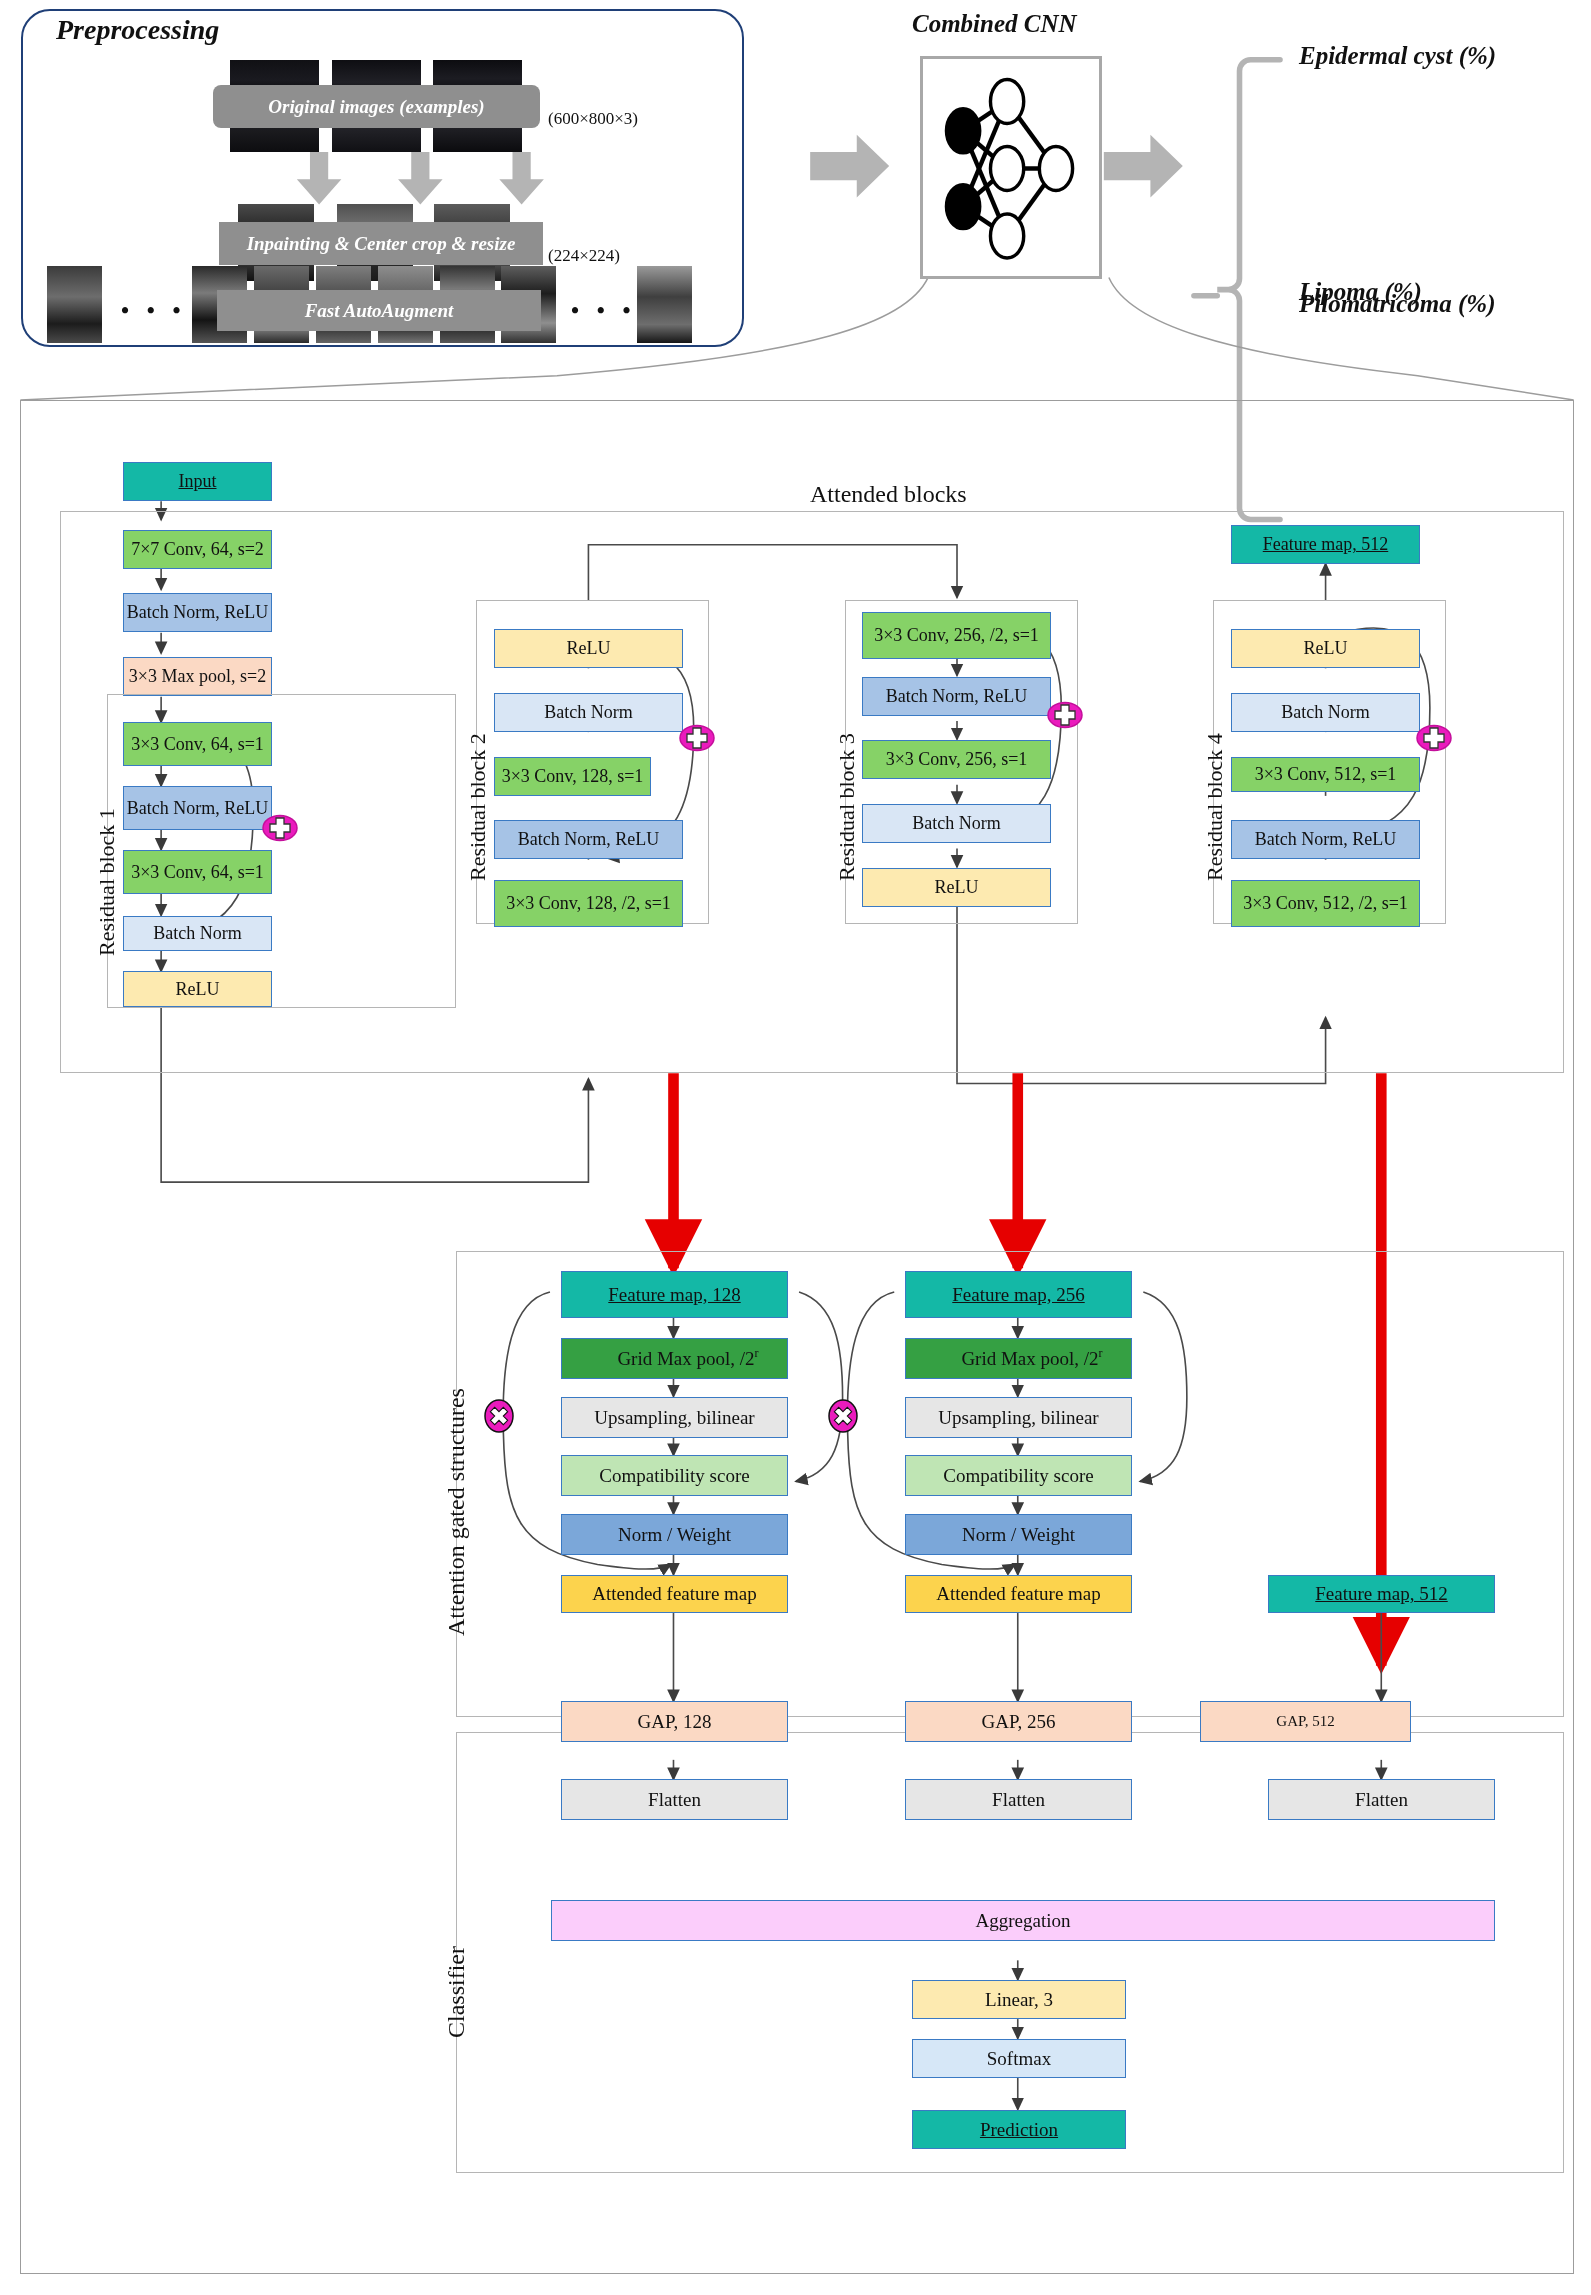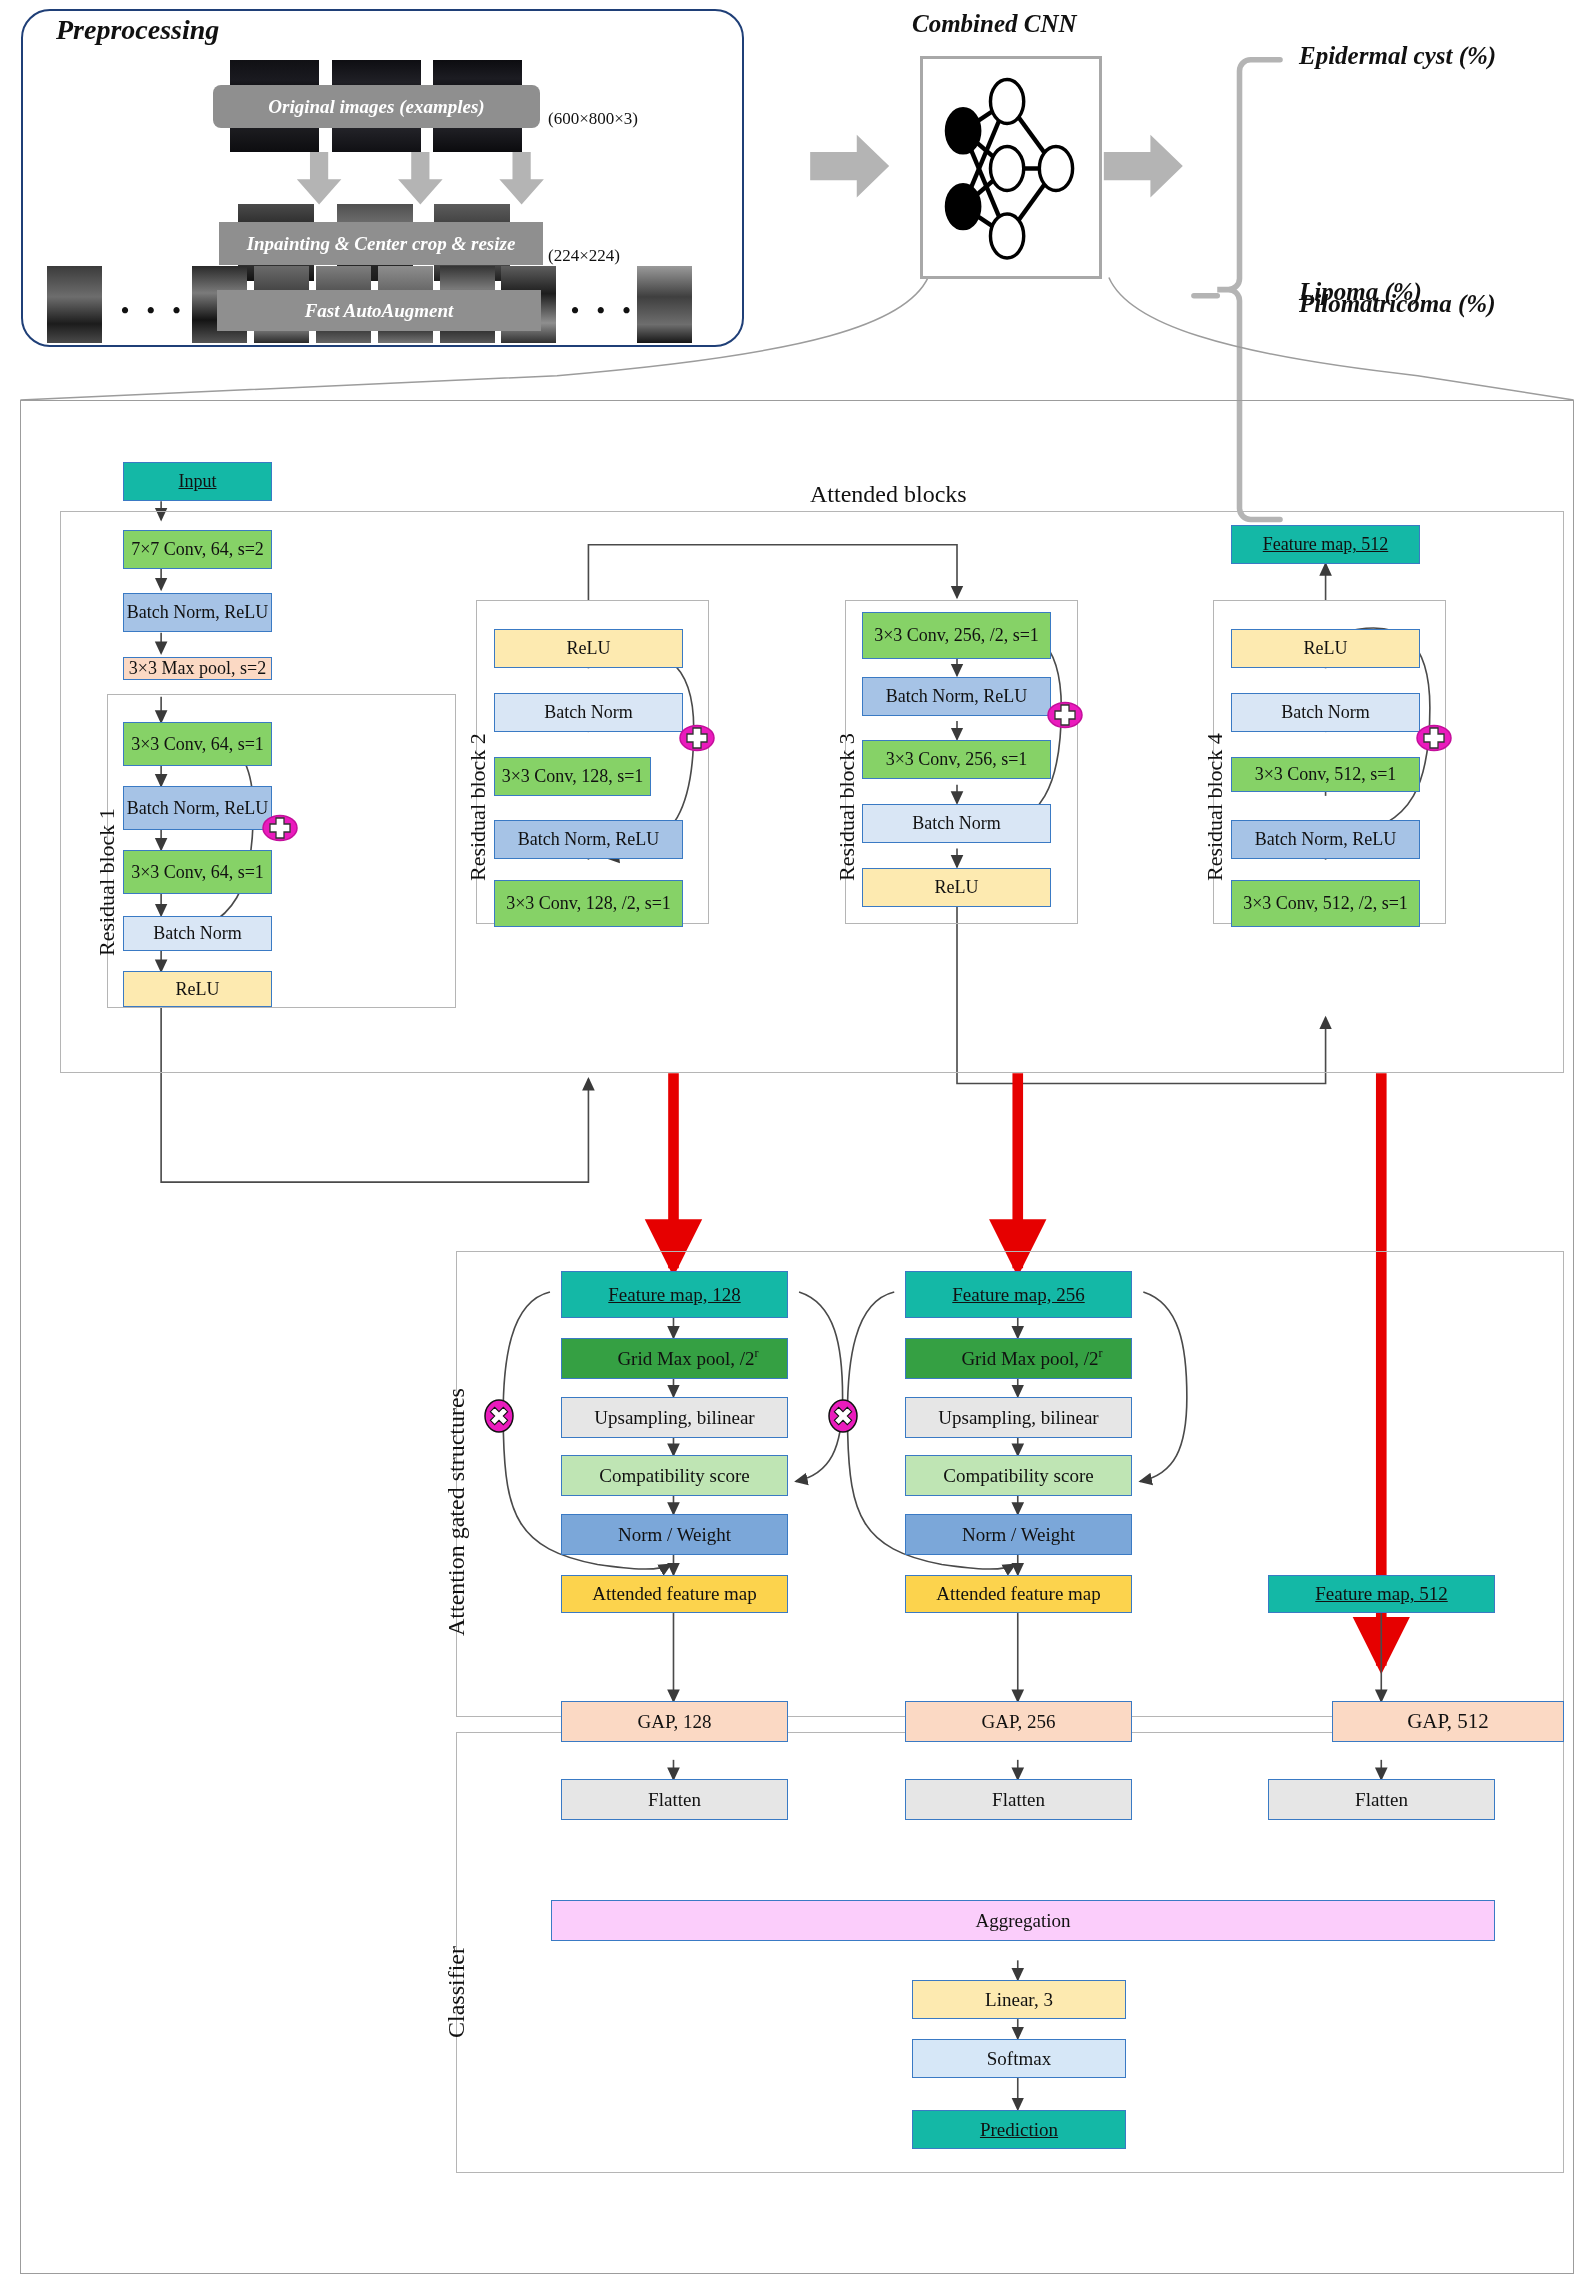--- a/index.html
+++ b/index.html
@@ -245,21 +245,21 @@
 <div class="lbl ital-b" style="left:1299px;top:513px;font-size:25px;transform:translateY(-223px);">Pilomatricoma (%)</div>
 
 <div class="frame" style="left:20px;top:400px;width:1554px;height:1874px;"></div>
 
 <div class="frame-thin" style="left:60px;top:511px;width:1504px;height:562px;"></div>
 <div class="lbl" style="left:810px;top:481px;font-size:24px;">Attended blocks</div>
 
 <div class="node c-white" style="left:123px;top:462px;width:149px;height:39px;font-size:18px;">Input</div>
 <div class="node c-green" style="left:123px;top:530px;width:149px;height:39px;font-size:18px;">7×7 Conv, 64, s=2</div>
 <div class="node c-blue" style="left:123px;top:593px;width:149px;height:39px;font-size:18px;">Batch Norm, ReLU</div>
-<div class="node c-peach" style="left:123px;top:657px;width:149px;height:23px;font-size:18px;">3×3 Max pool, s=2</div>
+<div class="node c-peach" style="left:123px;top:657px;width:149px;height:39px;font-size:18px;">3×3 Max pool, s=2</div>
 
 <div class="frame-thin" style="left:107px;top:694px;width:349px;height:314px;"></div>
 <div class="vlabel" style="left:94px;top:956px;font-size:22px;transform:rotate(-90deg);">Residual block 1</div>
 <div class="node c-green" style="left:123px;top:722px;width:149px;height:44px;font-size:18px;">3×3 Conv, 64, s=1</div>
 <div class="node c-blue" style="left:123px;top:786px;width:149px;height:44px;font-size:18px;">Batch Norm, ReLU</div>
 <div class="node c-green" style="left:123px;top:850px;width:149px;height:44px;font-size:18px;">3×3 Conv, 64, s=1</div>
 <div class="node c-lblue" style="left:123px;top:916px;width:149px;height:35px;font-size:18px;">Batch Norm</div>
 <div class="node c-yellow" style="left:123px;top:971px;width:149px;height:36px;font-size:18px;">ReLU</div>
 <div class="op" style="left:262px;top:810px;width:36px;height:36px;">
   <svg width="36" height="36" viewBox="0 0 72 72">
@@ -346,21 +346,21 @@
   </svg>
 </div>
 
 <div class="node c-white" style="left:1268px;top:1575px;width:227px;height:38px;font-size:19px;">Feature map, 512</div>
 
 <div class="frame-thin" style="left:456px;top:1732px;width:1108px;height:441px;"></div>
 <div class="vlabel" style="left:443px;top:2038px;font-size:24px;transform:rotate(-90deg);">Classifier</div>
 
 <div class="node c-peach" style="left:561px;top:1701px;width:227px;height:41px;font-size:19px;">GAP, 128</div>
 <div class="node c-peach" style="left:905px;top:1701px;width:227px;height:41px;font-size:19px;">GAP, 256</div>
-<div class="node c-peach" style="left:1332px;top:1701px;width:232px;height:41px;font-size:21px;">GAP, 512</div>
+<div class="node c-peach" style="left:1200px;top:1701px;width:211px;height:41px;font-size:15px;">GAP, 512</div>
 
 <div class="node c-gray" style="left:561px;top:1779px;width:227px;height:41px;font-size:19px;">Flatten</div>
 <div class="node c-gray" style="left:905px;top:1779px;width:227px;height:41px;font-size:19px;">Flatten</div>
 <div class="node c-gray" style="left:1268px;top:1779px;width:227px;height:41px;font-size:19px;">Flatten</div>
 
 <div class="node c-pink" style="left:551px;top:1900px;width:944px;height:41px;font-size:19px;">Aggregation</div>
 
 <div class="node c-yellow" style="left:912px;top:1980px;width:214px;height:39px;font-size:19px;">Linear, 3</div>
 <div class="node c-pblue" style="left:912px;top:2039px;width:214px;height:39px;font-size:19px;">Softmax</div>
 <div class="node c-white" style="left:912px;top:2110px;width:214px;height:39px;font-size:19px;">Prediction</div>

